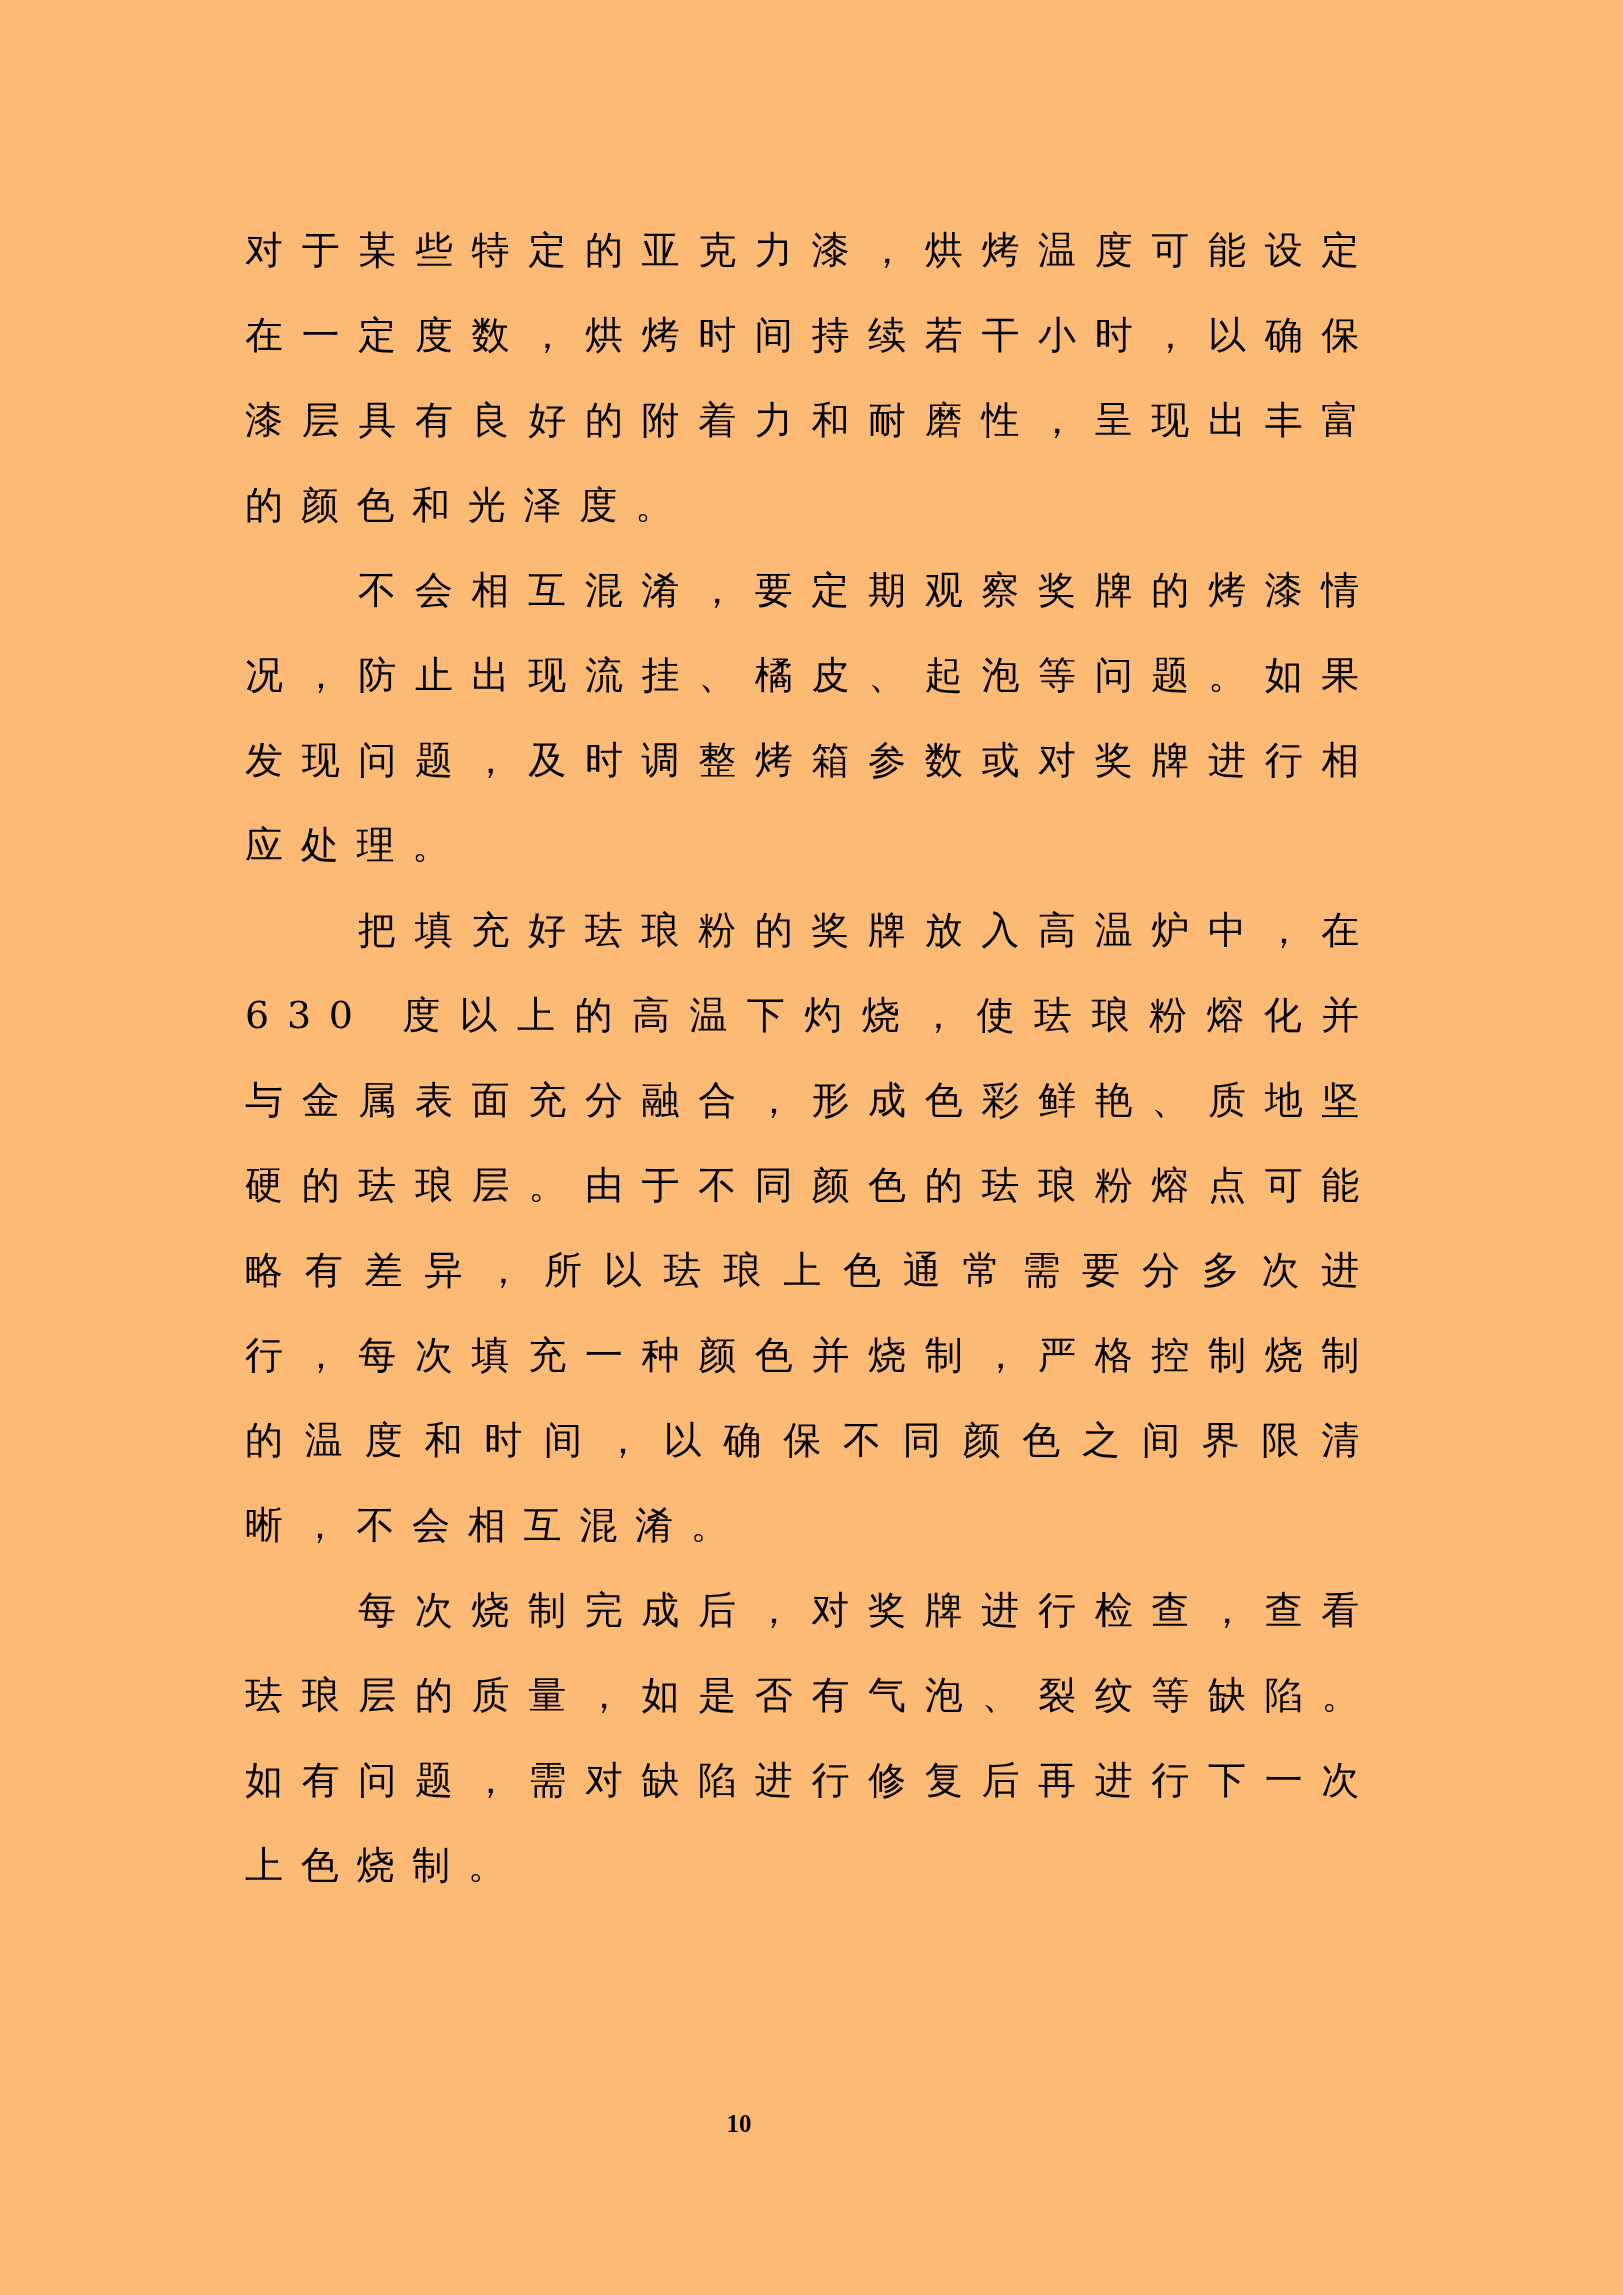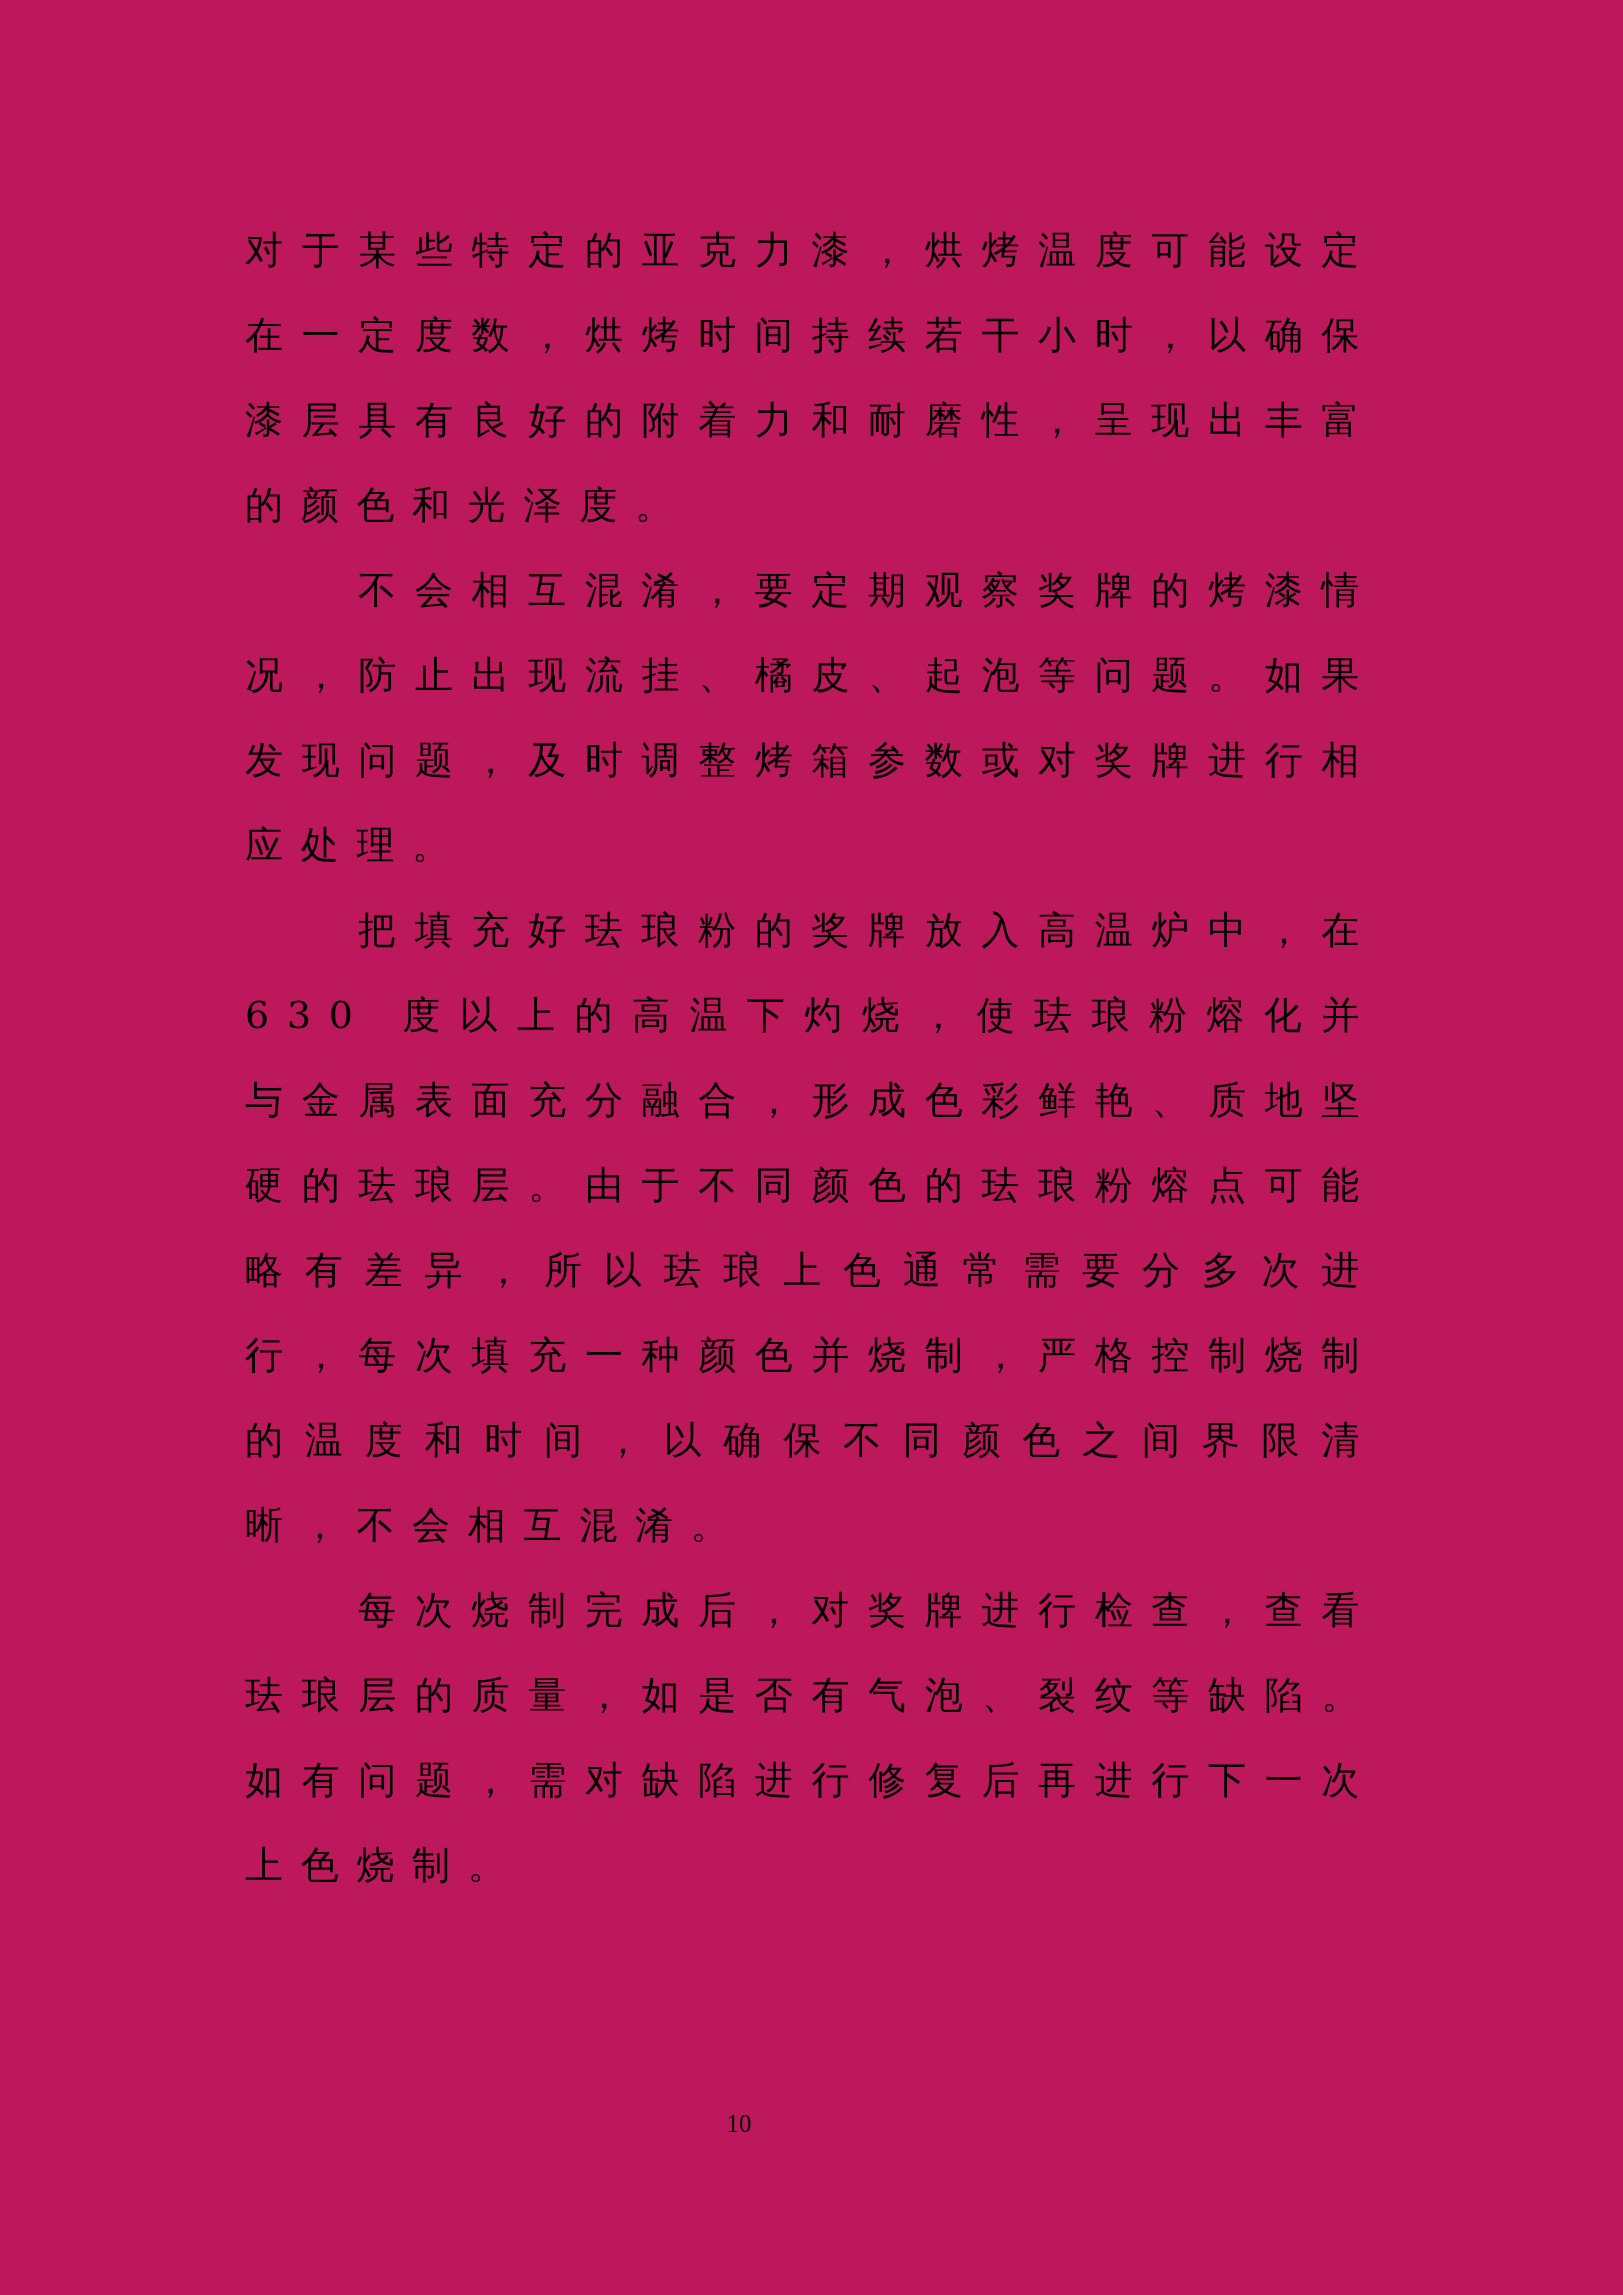--- a/index.html
+++ b/index.html
@@ -13,21 +13,21 @@
     position: relative;
     overflow: hidden;
     font-family: "DejaVu Serif", "Liberation Serif", serif;
     color: #000000;
   }
   .page {
     position: absolute;
     left: 0; top: 0;
     width: 1623px;
     height: 2295px;
-    background: #be185d;
+    background: #fdba74;
   }
   .text-block {
     position: absolute;
     left: 245px;
     top: 208px;
     width: 1132px;
   }
   .para {
     margin: 0;
     font-size: 38px;
@@ -53,20 +53,21 @@
   }
   .page-number {
     position: absolute;
     left: 0;
     width: 1478px;
     top: 2108px;
     text-align: center;
     font-family: "Liberation Serif", "DejaVu Serif", serif;
     font-size: 25px;
     line-height: 31px;
+    font-weight: bold;
   }
 </style>
 </head>
 <body>
 
 <div class="page">
   <div class="text-block">
     <p class="para noindent">对于某些特定的亚克力漆，烘烤温度可能设定在一定度数，烘烤时间持续若干小时，以确保漆层具有良好的附着力和耐磨性，呈现出丰富的颜色和光泽度。</p>
     <p class="para indent2">不会相互混淆，要定期观察奖牌的烤漆情况，防止出现流挂、橘皮、起泡等问题。如果发现问题，及时调整烤箱参数或对奖牌进行相应处理。</p>
     <p class="para indent2">把填充好珐琅粉的奖牌放入高温炉中，在 630 度以上的高温下灼烧，使珐琅粉熔化并与金属表面充分融合，形成色彩鲜艳、质地坚硬的珐琅层。由于不同颜色的珐琅粉熔点可能略有差异，所以珐琅上色通常需要分多次进行，每次填充一种颜色并烧制，严格控制烧制的温度和时间，以确保不同颜色之间界限清晰，不会相互混淆。</p>

